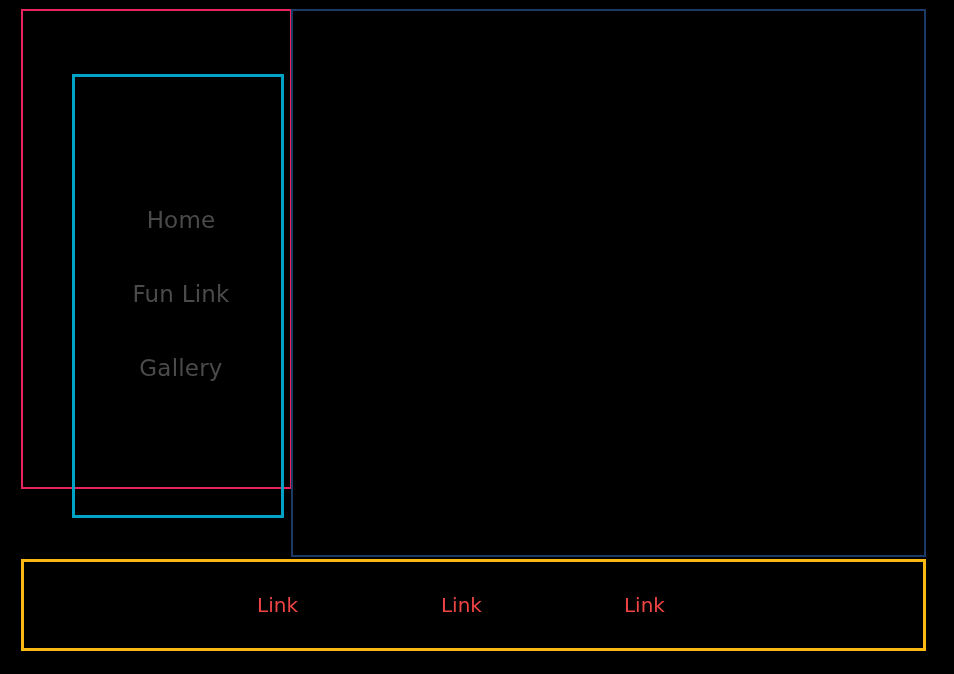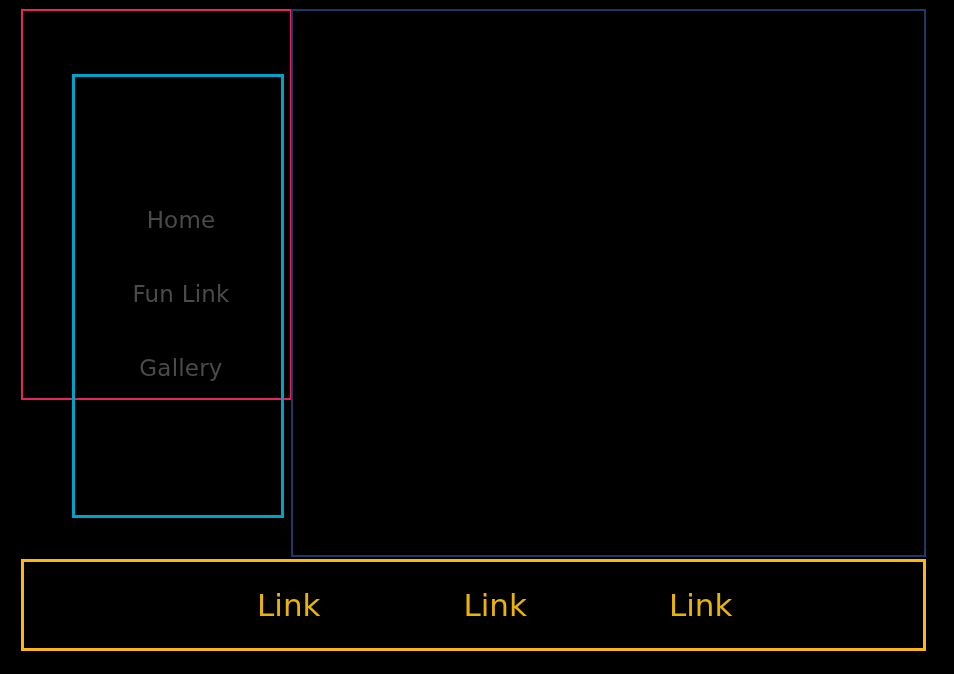--- a/index.html
+++ b/index.html
@@ -19,21 +19,21 @@
     background: #000000;
     overflow: hidden;
   }
 
   
   .sidebar-frame {
     position: absolute;
     left: 21px;
     top: 9px;
     width: 271px;
-    height: 391px;
+    height: 480px;
     border: 2px solid #e8245f;
     box-sizing: border-box;
   }
 
   
   .nav-frame {
     position: absolute;
     left: 49px;
     top: 63px;
     width: 212px;
@@ -103,22 +103,22 @@
   .footer-links {
     position: absolute;
     left: 0;
     top: 0;
     height: 100%;
     display: flex;
     align-items: center;
   }
 
   .footer-link {
-    color: #eab308;
-    font-size: 31px;
+    color: #ef4444;
+    font-size: 20px;
     line-height: 1;
     text-decoration: none;
     white-space: nowrap;
     cursor: pointer;
     display: block;
   }
   .footer-link.slot-1 { margin-left: 233px; }
   .footer-link.slot-2 { margin-left: 143px; }
   .footer-link.slot-3 { margin-left: 142px; }
 </style>

